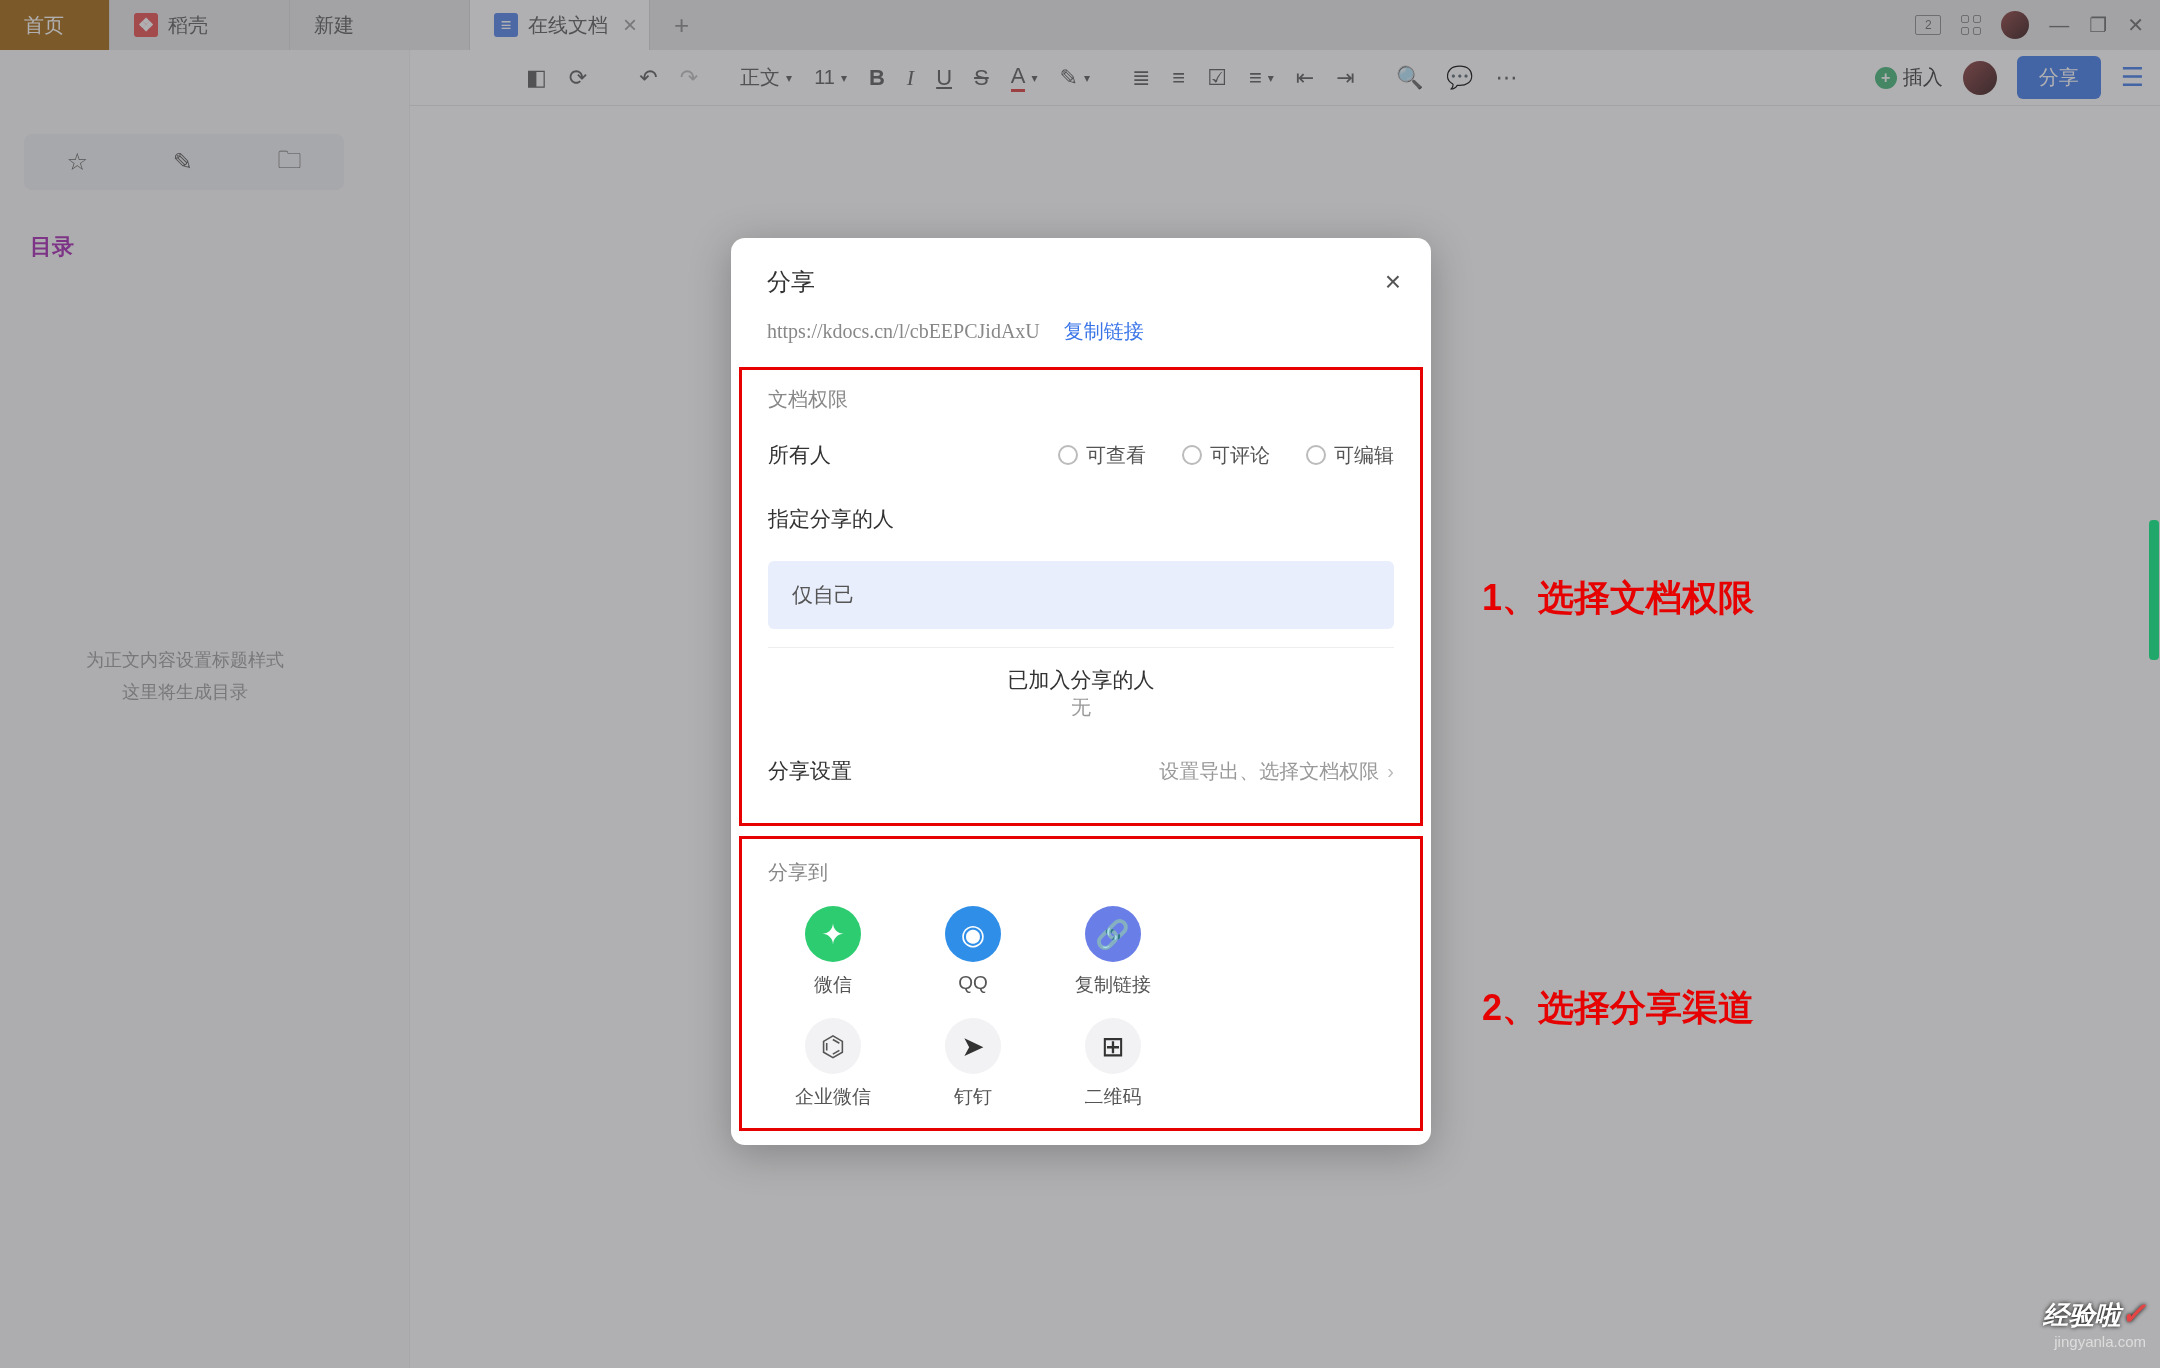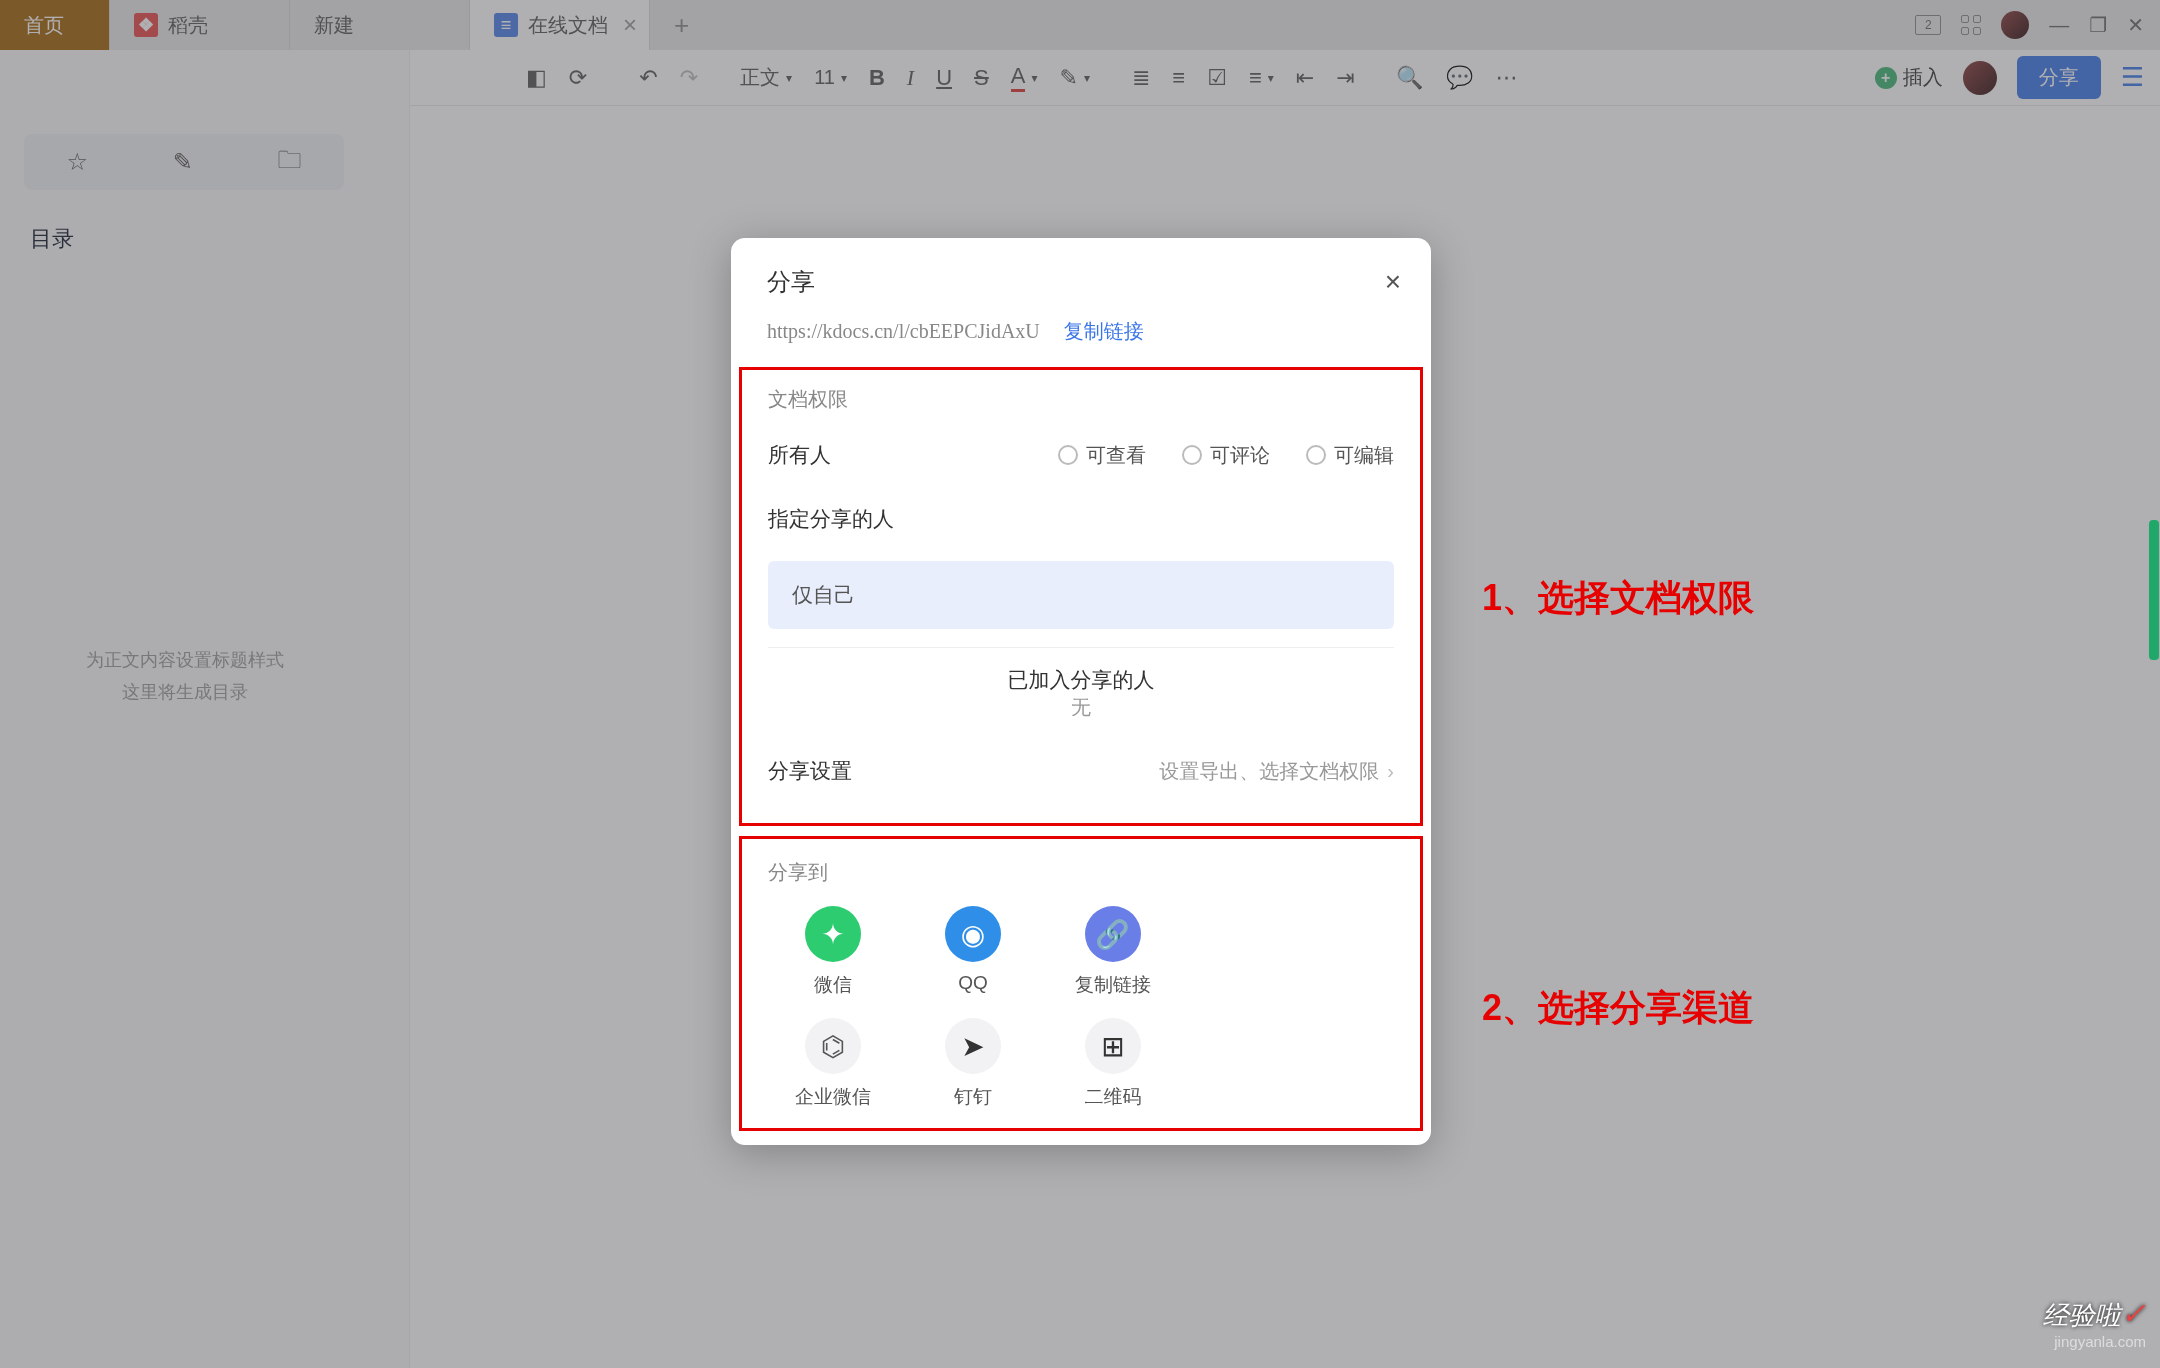--- a/index.html
+++ b/index.html
@@ -37,21 +37,21 @@
 .sh-right { margin-left: auto; display: flex; align-items: center; gap: 20px; }
 .insert-btn { display: flex; align-items: center; gap: 6px; color: #333; font-size: 20px; }
 .insert-btn .plus-c { width: 22px; height: 22px; background: #3cb371; border-radius: 50%; color: #fff; display: flex; align-items: center; justify-content: center; font-size: 16px; font-weight: bold; }
 .avatar2 { width: 34px; height: 34px; border-radius: 50%; background: linear-gradient(135deg,#8b3a3a,#2d0f0f); }
 .share-btn { background: #3a75e8; color: #fff; font-size: 20px; padding: 8px 22px; border-radius: 6px; border: none; }
 .menu-icon { font-size: 26px; color: #3a75e8; }
 
 
 .sidebar-tabs { position: absolute; left: 24px; top: 134px; width: 320px; height: 56px; background: #eff0f2; border-radius: 8px; display: flex; justify-content: space-around; align-items: center; }
 .sidebar-tabs span { font-size: 24px; color: #555; }
-.toc-label { position: absolute; left: 30px; top: 224px; font-size: 22px; color: #0f172a; font-weight: 400; }
+.toc-label { position: absolute; left: 30px; top: 232px; font-size: 22px; color: #a21caf; font-weight: 700; }
 .toc-hint { position: absolute; left: 60px; top: 644px; font-size: 18px; color: #999; text-align: center; line-height: 1.8; width: 250px; }
 
 
 .canvas { position: absolute; left: 420px; top: 120px; right: 0; bottom: 0; background: #fff; }
 
 
 .overlay { position: absolute; inset: 0; background: rgba(80,80,85,0.45); }
 
 
 .modal { position: absolute; left: 731px; top: 238px; width: 700px; background: #fff; border-radius: 14px; box-shadow: 0 8px 40px rgba(0,0,0,0.25); }
@@ -86,21 +86,21 @@
 .sg-ic.ding { background: #f2f2f4; color: #333; }
 .sg-ic.qr { background: #f2f2f4; color: #333; }
 
 
 .anno { position: absolute; font-size: 36px; font-weight: bold; color: #e60000; }
 .anno1 { left: 1482px; top: 574px; }
 .anno2 { left: 1482px; top: 984px; }
 
 
 .watermark { position: absolute; right: 14px; bottom: 18px; text-align: right; }
-.wm1 { color: #fff; font-size: 26px; font-weight: normal; font-style: italic; text-shadow: 0 0 4px #000; }
+.wm1 { color: #fff; font-size: 26px; font-weight: bold; font-style: italic; text-shadow: 0 0 4px #000; }
 .wm1 .ck { color: #e64545; font-size: 30px; }
 .wm2 { color: #ddd; font-size: 15px; }
 
 
 .sidebar-bg { position: absolute; left: 0; top: 50px; width: 410px; bottom: 0; background: #fafafb; border-right: 1px solid #eee; }
 
 
 .vscroll { position: absolute; right: 1px; top: 520px; width: 10px; height: 140px; background: #1fa86a; border-radius: 4px; }
 
 </style>

